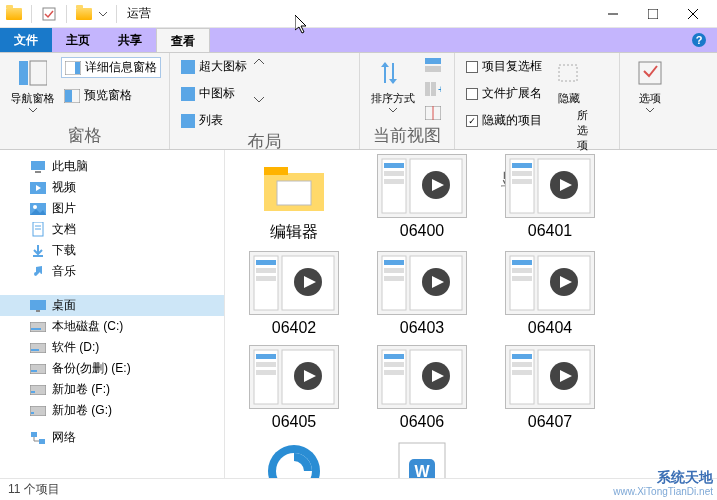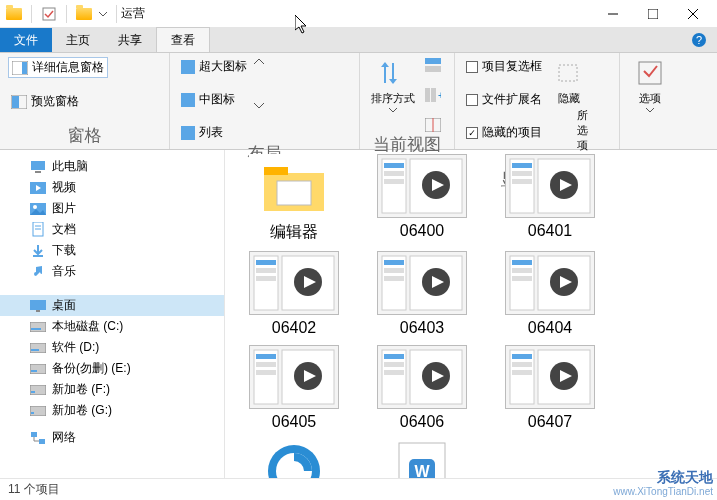--- a/index.html
+++ b/index.html
@@ -3,33 +3,33 @@
 <meta charset="utf-8">
 <style>
 * { margin: 0; padding: 0; box-sizing: border-box; font-family: "Microsoft YaHei", sans-serif; }
 body { width: 717px; height: 500px; background: #fff; position: relative; overflow: hidden; font-size: 12px; }
 .titlebar { height: 28px; display: flex; align-items: center; padding: 0 4px; background: #fff; border-bottom: 1px solid #e5e5e5; }
 .tb-icons { display: flex; gap: 3px; align-items: center; }
 .tb-icon { width: 20px; height: 20px; display: flex; align-items: center; justify-content: center; }
 .folder-glyph { width: 16px; height: 12px; background: linear-gradient(#ffd96a,#ffb300); border-radius: 1px; position: relative; }
 .folder-glyph::before { content:""; position:absolute; top:-3px; left:0; width:7px; height:3px; background:#ffd96a; border-radius:1px 1px 0 0; }
 .tb-sep { width: 1px; height: 18px; background: #d9d9d9; margin: 0 4px; }
-.tb-title { margin-left: 0; font-size: 12px; color: #000; }
+.tb-title { margin-left: 6px; font-size: 12px; color: #000; }
 .winctrl { margin-left: auto; display: flex; }
 .winbtn { width: 40px; height: 28px; display:flex; align-items:center; justify-content:center; color:#555; }
-.tabstrip { height: 24px; display: flex; align-items: center; background: #e5e5e5; }
+.tabstrip { height: 24px; display: flex; align-items: flex-start; background: #c4b5fd; font-weight: bold; }
 .tab { padding: 4px 14px; font-size: 12px; color: #000; }
 .tab.active-file { background: #1979ca; color: #fff; }
 .tab.active-view { border: 1px solid #ccc; border-bottom: none; background: #f5f5f5; }
 .help-icon { margin-left:auto; padding: 4px 10px; color:#0b59c4; }
 .ribbon { height: 98px; border-top:1px solid #ccc; border-bottom:1px solid #ccc; background:#f5f5f5; display:flex; position:relative; }
 .rgroup { border-right:1px solid #d9d9d9; padding:4px 8px 2px; display:flex; flex-direction:column; justify-content:space-between; }
 .rtitle { text-align:center; font-size:17px; color:#666; }
 .rcontent { display:flex; gap:4px; align-items:flex-start; }
-.rcol { display:flex; flex-direction:column; gap:14px; }
+.rcol { display:flex; flex-direction:column; gap:8px; }
 .rbtn-lg { width:50px; display:flex; flex-direction:column; align-items:center; gap:2px; font-size:11px; }
 .rbtn-lg .glyph { width:32px; height:32px; display:flex; align-items:center; justify-content:center; }
 .rbtn-sm { display:flex; align-items:center; gap:4px; font-size:12px; padding:1px 3px; white-space:nowrap; }
 .rbtn-sm.highlight { background:#fff; border:1px solid #a8c7e8; }
 .rbtn-sm.selected { background:#cde6f7; border:1px solid #2a8dd4; }
 .chk { width:12px; height:12px; border:1px solid #666; background:#fff; display:inline-flex; align-items:center; justify-content:center; font-size:9px; }
 .icon-sq { width:14px; height:14px; background:#5aa6e6; display:inline-block; }
 .arrow-annotation { position:absolute; top:45px; left:365px; width:130px; height:2px; pointer-events:none; }
 .body-area { display:flex; height: calc(500px - 28px - 24px - 98px - 22px); position:relative; }
 .tree { width:225px; border-right:1px solid #e5e5e5; overflow:hidden; padding-top:6px; }
@@ -106,20 +106,32 @@
         <circle cx="8" cy="8" r="7" fill="#1979ca"></circle>
         <text x="8" y="12" text-anchor="middle" fill="#fff" font-size="11">?</text>
       </svg>
   </div>
 </div>
 
 <div class="ribbon">
 
   <div class="rgroup" style="width:170px;">
     <div class="rcontent">
+      <div class="rbtn-lg">
+        <div class="glyph">
+          <svg width="28" height="28">
+              <rect x="0" y="2" width="9" height="24" fill="#5aa6e6"></rect>
+              <rect x="11" y="2" width="17" height="24" fill="none" stroke="#888"></rect>
+            </svg>
+        </div>
+        <span>导航窗格</span>
+        <svg width="8" height="5">
+            <path d="M0 0 L4 4 L8 0" stroke="#555" fill="none"></path>
+          </svg>
+      </div>
       <div class="rcol">
         <div class="rbtn-sm highlight">
           <svg width="16" height="14">
               <rect x="0" y="0" width="16" height="14" fill="none" stroke="#888"></rect>
               <rect x="10" y="1" width="5" height="12" fill="#5aa6e6"></rect>
             </svg>
           <span>详细信息窗格</span>
         </div>
         <div class="rbtn-sm">
           <svg width="16" height="14">

